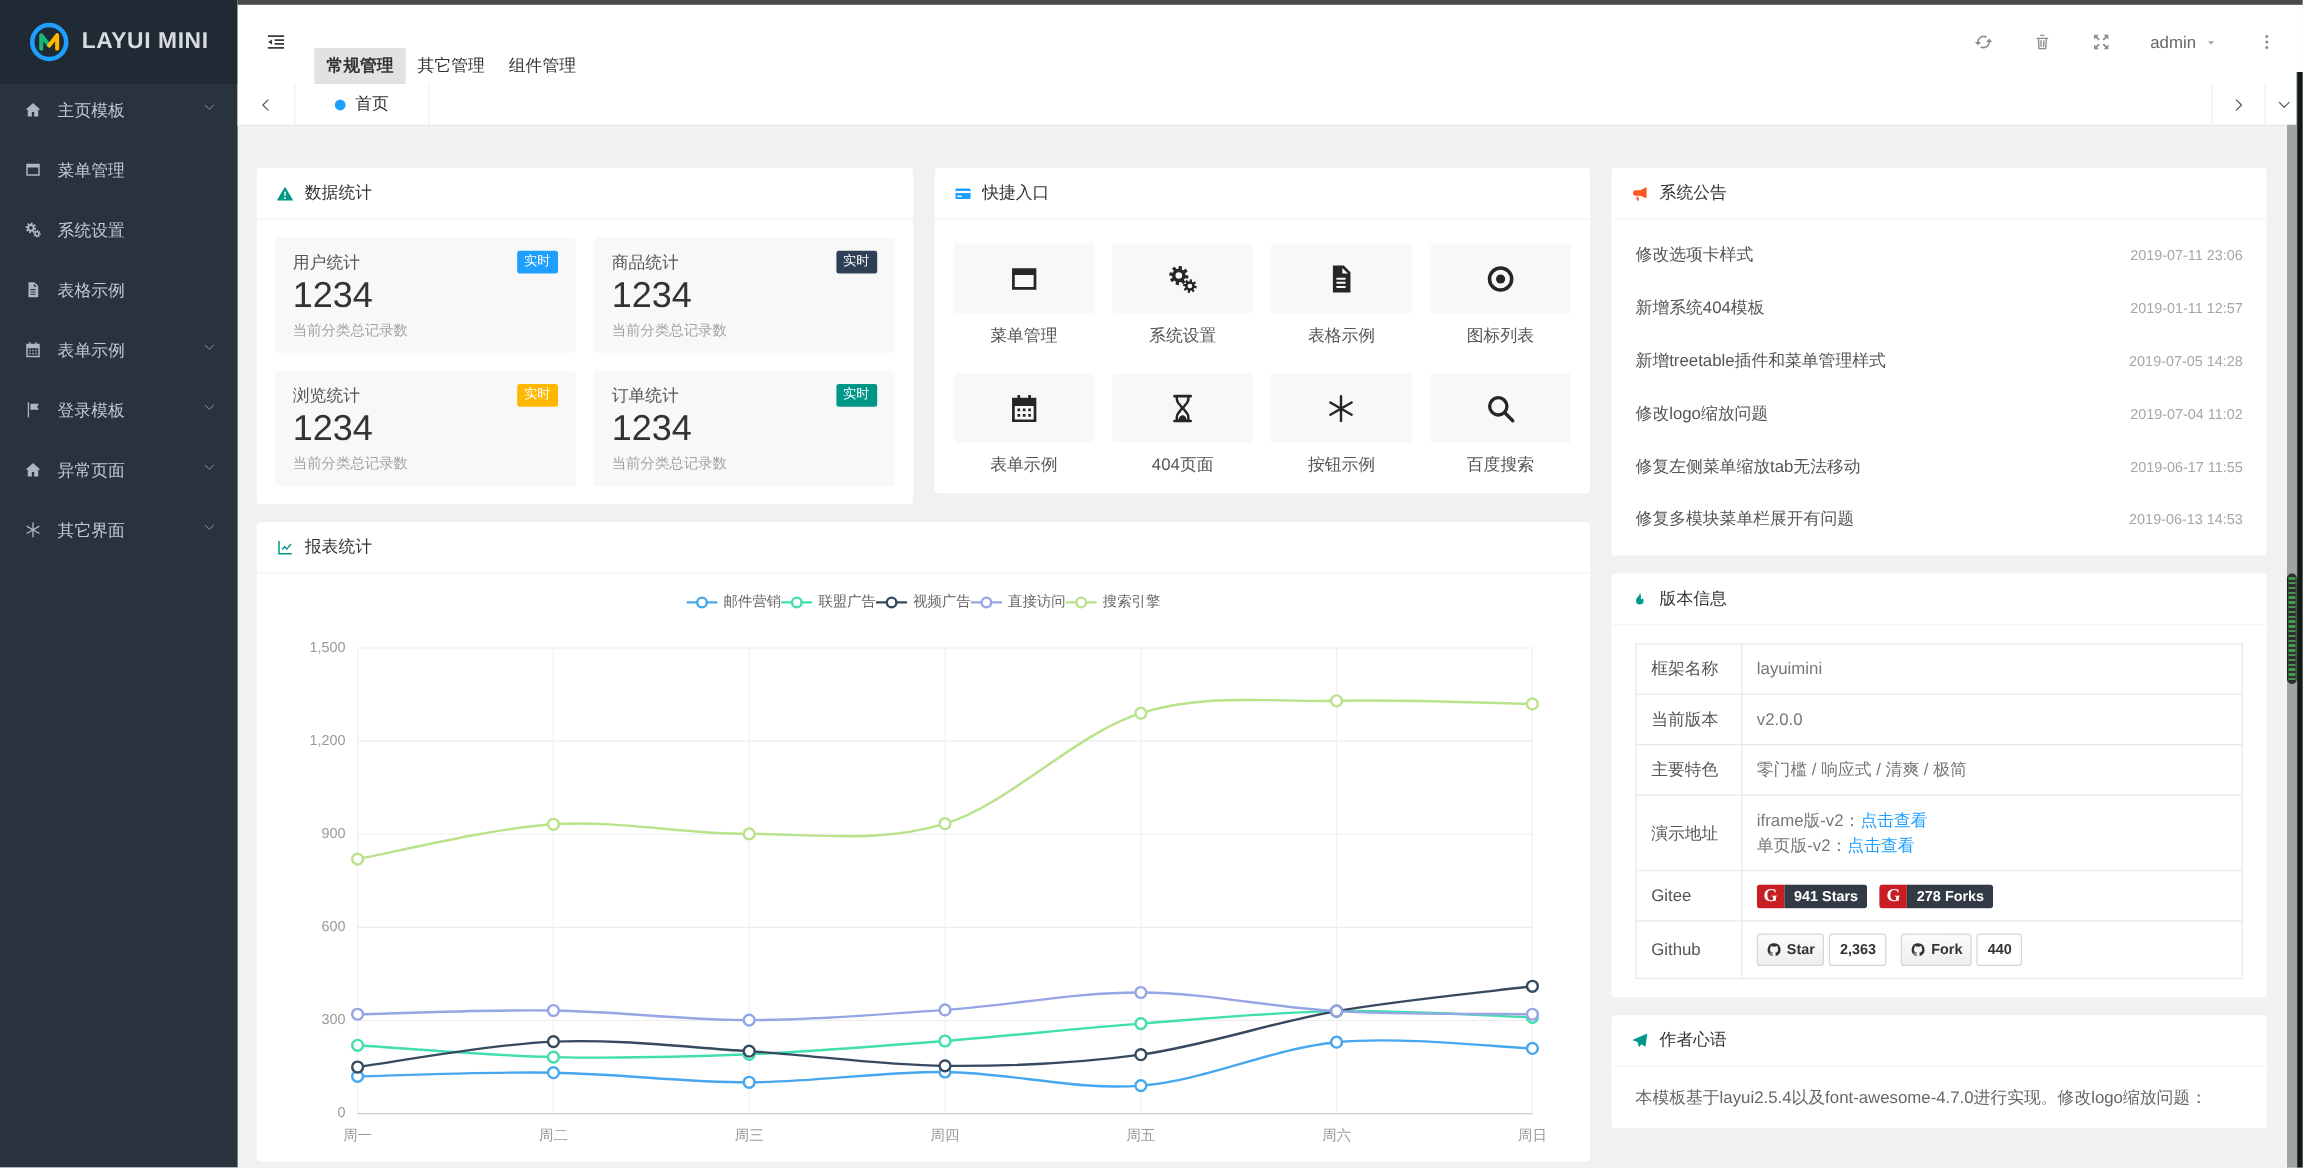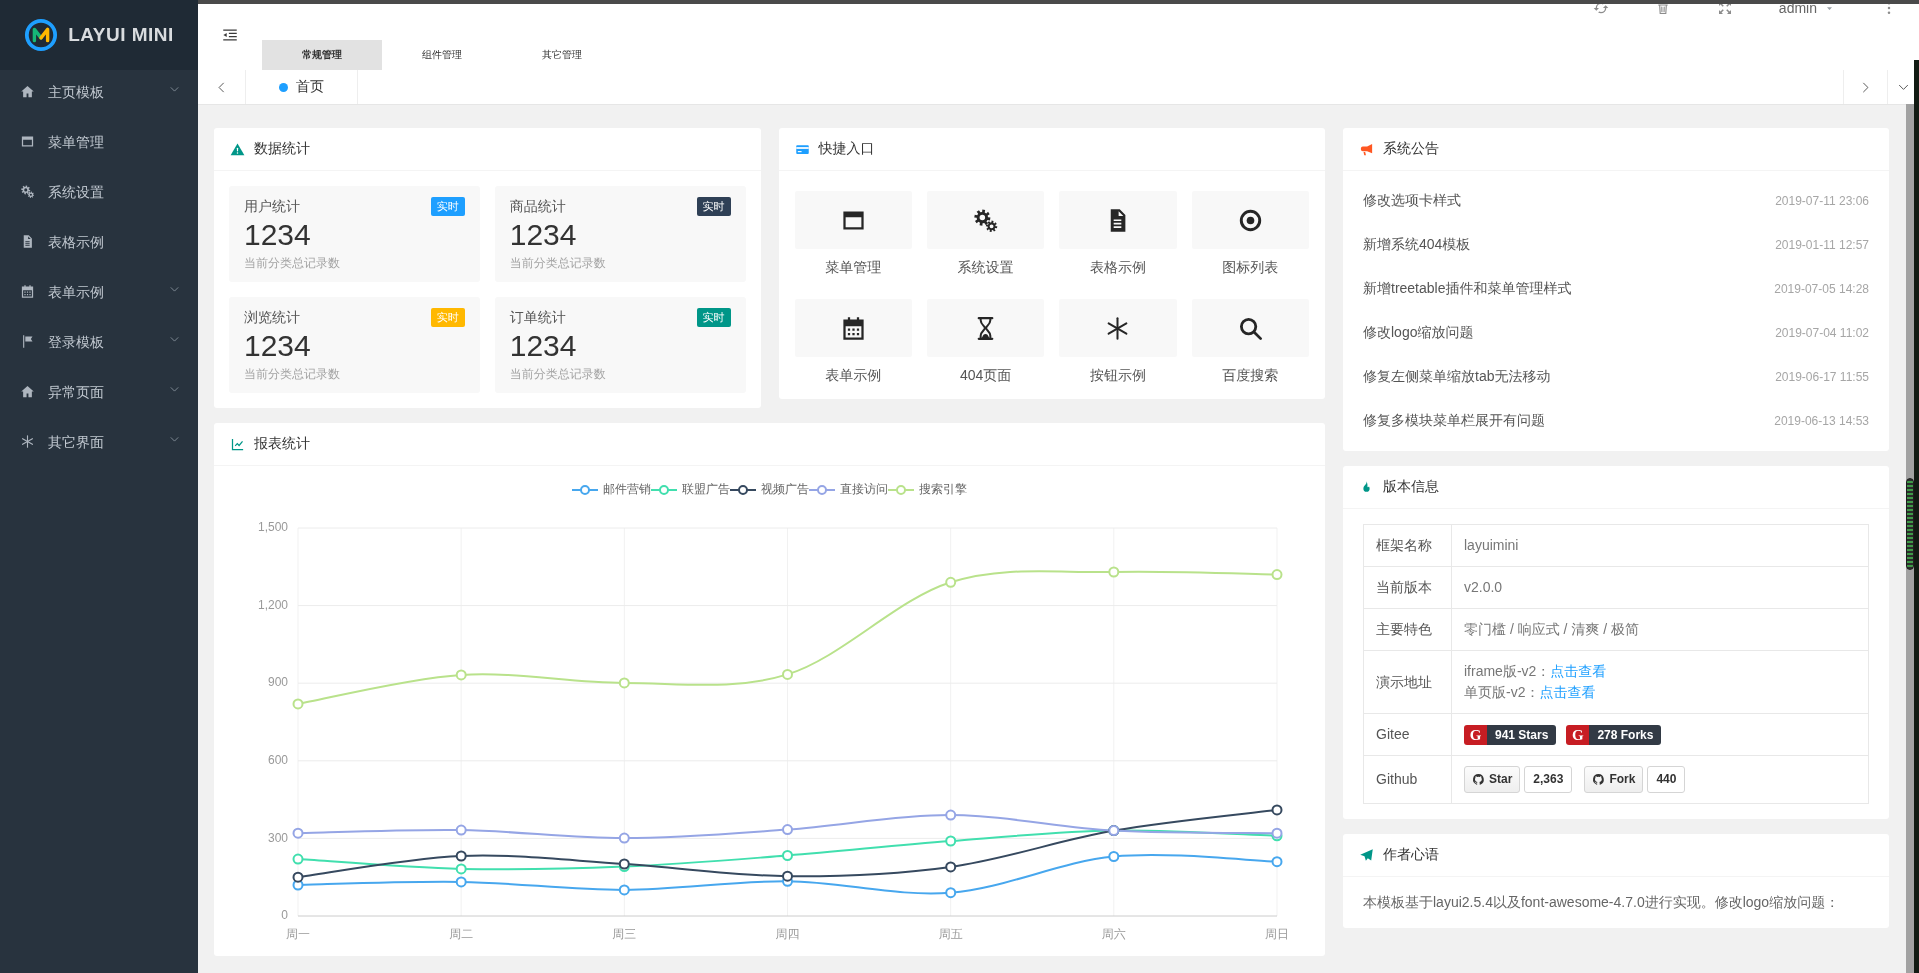--- a/index.html
+++ b/index.html
@@ -18,43 +18,43 @@
   .mi-icon{width:19px;font-size:15px;margin-right:9px;display:inline-flex;color:#aeb6bf;}
   .mi-label{flex:1;}
   .mi-chev{font-size:11px;color:#8e99a3;display:inline-flex;}
 
   
   .main{flex:1;min-width:0;display:flex;flex-direction:column;position:relative;}
   .top-strip{position:absolute;top:0;left:0;right:0;height:4px;background:#4a4a4a;z-index:9;}
   .topbar{height:70px;background:#fff;display:flex;align-items:stretch;flex:none;}
   .hamburger{width:64px;display:flex;align-items:center;justify-content:center;color:#3a3a3a;font-size:18px;cursor:pointer;}
   .top-tabs{display:flex;}
-  .top-tab{padding:0 40px;display:flex;align-items:center;font-size:10px;color:#333;cursor:pointer;margin-top:40px;}
+  .top-tab{padding:0 10px;display:flex;align-items:center;font-size:14px;color:#333;cursor:pointer;margin-top:40px;}
   .top-tab.active{background:#e2e2e2;font-weight:bold;}
-  .top-actions{margin-left:auto;display:flex;align-items:flex-start;gap:46px;padding-right:22px;color:#8c8c8c;}
+  .top-actions{margin-left:auto;display:flex;align-items:center;gap:33px;padding-right:22px;color:#8c8c8c;}
   .action-icon{font-size:16px;display:flex;cursor:pointer;}
   .admin-box{display:flex;align-items:center;gap:7px;color:#666;font-size:14px;cursor:pointer;}
   .admin-caret{font-size:11px;color:#9aa0a6;display:flex;}
 
   
   .tabbar{height:35px;background:#fff;display:flex;border-bottom:1px solid #e6e6e6;flex:none;}
   .tb-btn{width:48px;display:flex;align-items:center;justify-content:center;color:#555;font-size:13px;cursor:pointer;}
   .tb-left{border-right:1px solid #eee;}
   .tb-right{border-left:1px solid #eee;width:44px;}
   .tb-down{border-left:1px solid #eee;width:32px;}
   .page-tab{width:112px;display:flex;align-items:center;justify-content:center;gap:8px;font-size:14px;color:#333;border-right:1px solid #eee;cursor:pointer;}
   .page-dot{width:9px;height:9px;border-radius:50%;background:#1E9FFF;}
   .tb-spacer{flex:1;}
 
   
   .content{flex:1;overflow:hidden;padding:23px 30px 0 16px;display:flex;gap:18px;}
   .col-left{width:1111px;flex:none;}
   .col-right{flex:1;min-width:0;}
   .row-top{display:grid;grid-template-columns:1fr 1fr;gap:18px;margin-bottom:15px;}
-  .card{background:#fff;border-radius:3px;margin-bottom:15px;}
+  .card{background:#fff;border-radius:3px;margin-bottom:15px;margin-top:12px;}
   .card-header{height:43px;display:flex;align-items:center;padding:0 16px;border-bottom:1px solid #f4f4f4;font-size:14px;color:#333;}
   .ch-icon{margin-right:9px;font-size:15px;display:flex;}
   .card-body{padding:15px;}
 
   
   .stats-grid{display:grid;grid-template-columns:1fr 1fr;gap:15px;}
   .stat-box{background:#f8f8f8;border-radius:3px;padding:11px 15px;height:96px;}
   .stat-top{display:flex;align-items:center;justify-content:space-between;font-size:14px;color:#555;}
   .stat-badge{font-size:11px;color:#fff;padding:2px 6px;border-radius:2px;line-height:15px;}
   .stat-value{font-size:30px;color:#333;margin-top:1px;line-height:36px;}
@@ -221,22 +221,22 @@
 
     <header class="topbar">
       <div class="hamburger ic">
           <svg viewBox="0 0 24 24" fill="currentColor">
             <path d="M3 4.6h18v1.8H3zM10.5 9h10.5v1.8H10.5zM10.5 13.2H21V15H10.5zM3 17.6h18v1.8H3z"></path>
             <path d="M7.6 9.2v5.6L3.2 12z"></path>
           </svg>
         </div>
       <div class="top-tabs" id="topTabs">
           <div class="top-tab active">常规管理</div>
+          <div class="top-tab">其它管理</div>
           <div class="top-tab">组件管理</div>
-          <div class="top-tab">其它管理</div>
         </div>
       <div class="top-actions">
         <span class="action-icon ic">
             <svg viewBox="0 0 24 24" fill="currentColor">
               <path d="M19 8l-4 4h3a6 6 0 01-6 6 5.9 5.9 0 01-2.8-.7l-1.5 1.5A7.9 7.9 0 0012 20a8 8 0 008-8h3l-4-4zM6 12a6 6 0 016-6c1 0 2 .25 2.8.7l1.5-1.5A7.9 7.9 0 0012 4a8 8 0 00-8 8H1l4 4 4-4H6z"></path>
             </svg>
           </span>
         <span class="action-icon ic">
             <svg viewBox="0 0 24 24" fill="currentColor">
               <path d="M5.5 7.5h13M10 3.8h4M7 7.5l.8 12.7h8.4l.8-12.7M10.2 10.5l.2 7m3.4-7l-.2 7" fill="none" stroke="currentColor" stroke-width="1.7" stroke-linecap="round"></path>

